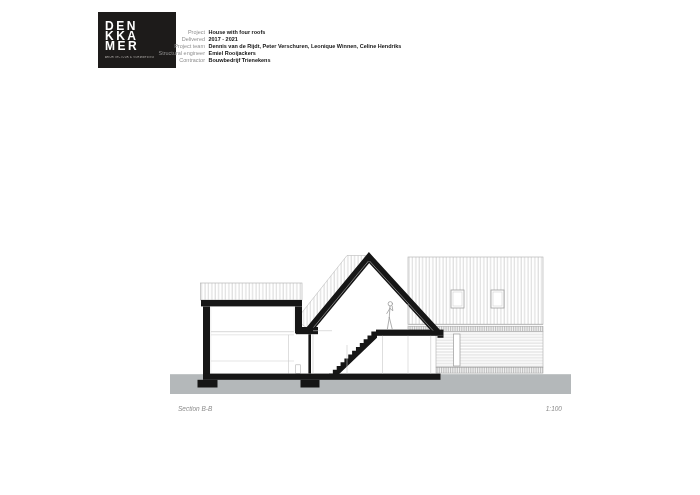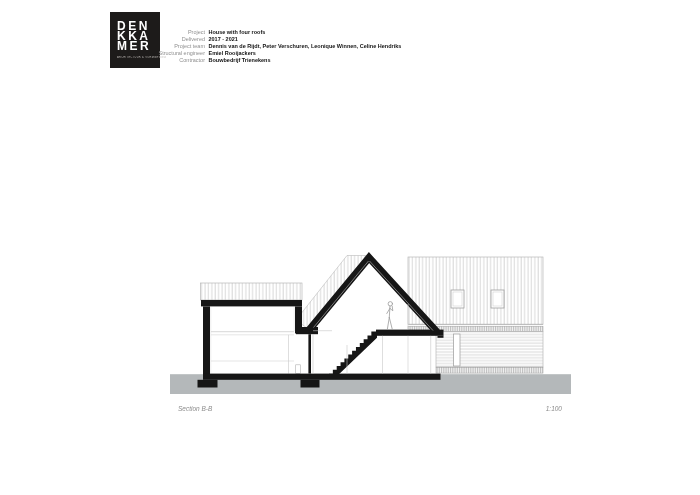--- a/index.html
+++ b/index.html
@@ -2,22 +2,22 @@
 <html><head>
 <meta charset="utf-8">
 <style>
   html,body{margin:0;padding:0;}
   body{
     width:700px;height:495px;background:#ffffff;position:relative;overflow:hidden;
     font-family:"Liberation Sans",sans-serif;
   }
   
   .logo{
-    position:absolute;left:98px;top:12px;width:50px;height:56px;
-    background:#1d1b1a;color:#fff;margin-left:12px;
+    position:absolute;left:98px;top:12px;width:78px;height:56px;
+    background:#1d1b1a;color:#fff;
   }
   .logo-lines{
     position:absolute;left:7px;top:9px;
     font-weight:bold;font-size:12px;line-height:10px;letter-spacing:2.5px;
   }
   .logo-lines span{display:block;}
   .logo-tagline{
     position:absolute;left:7px;top:44px;
     font-size:8px;letter-spacing:1px;color:#b9b5b2;white-space:nowrap;
     transform:scale(0.32);transform-origin:0 0;

